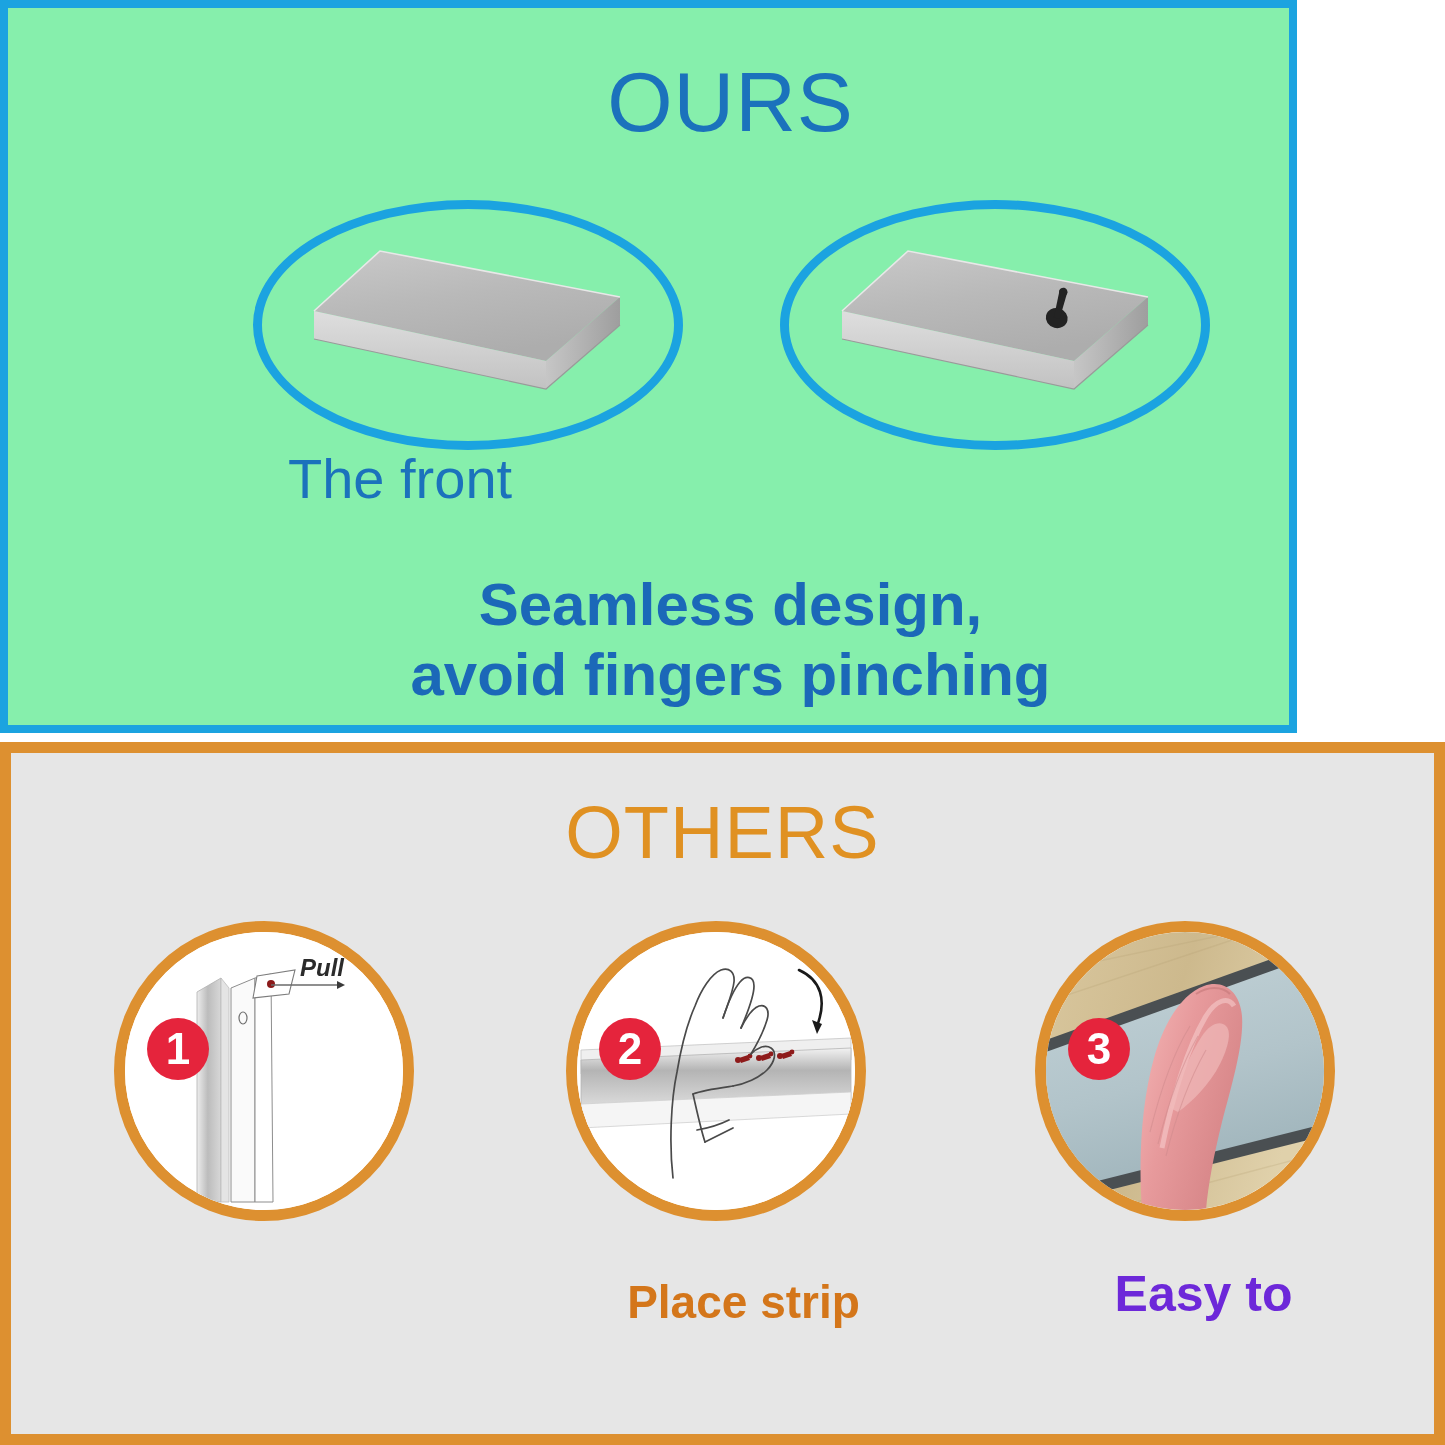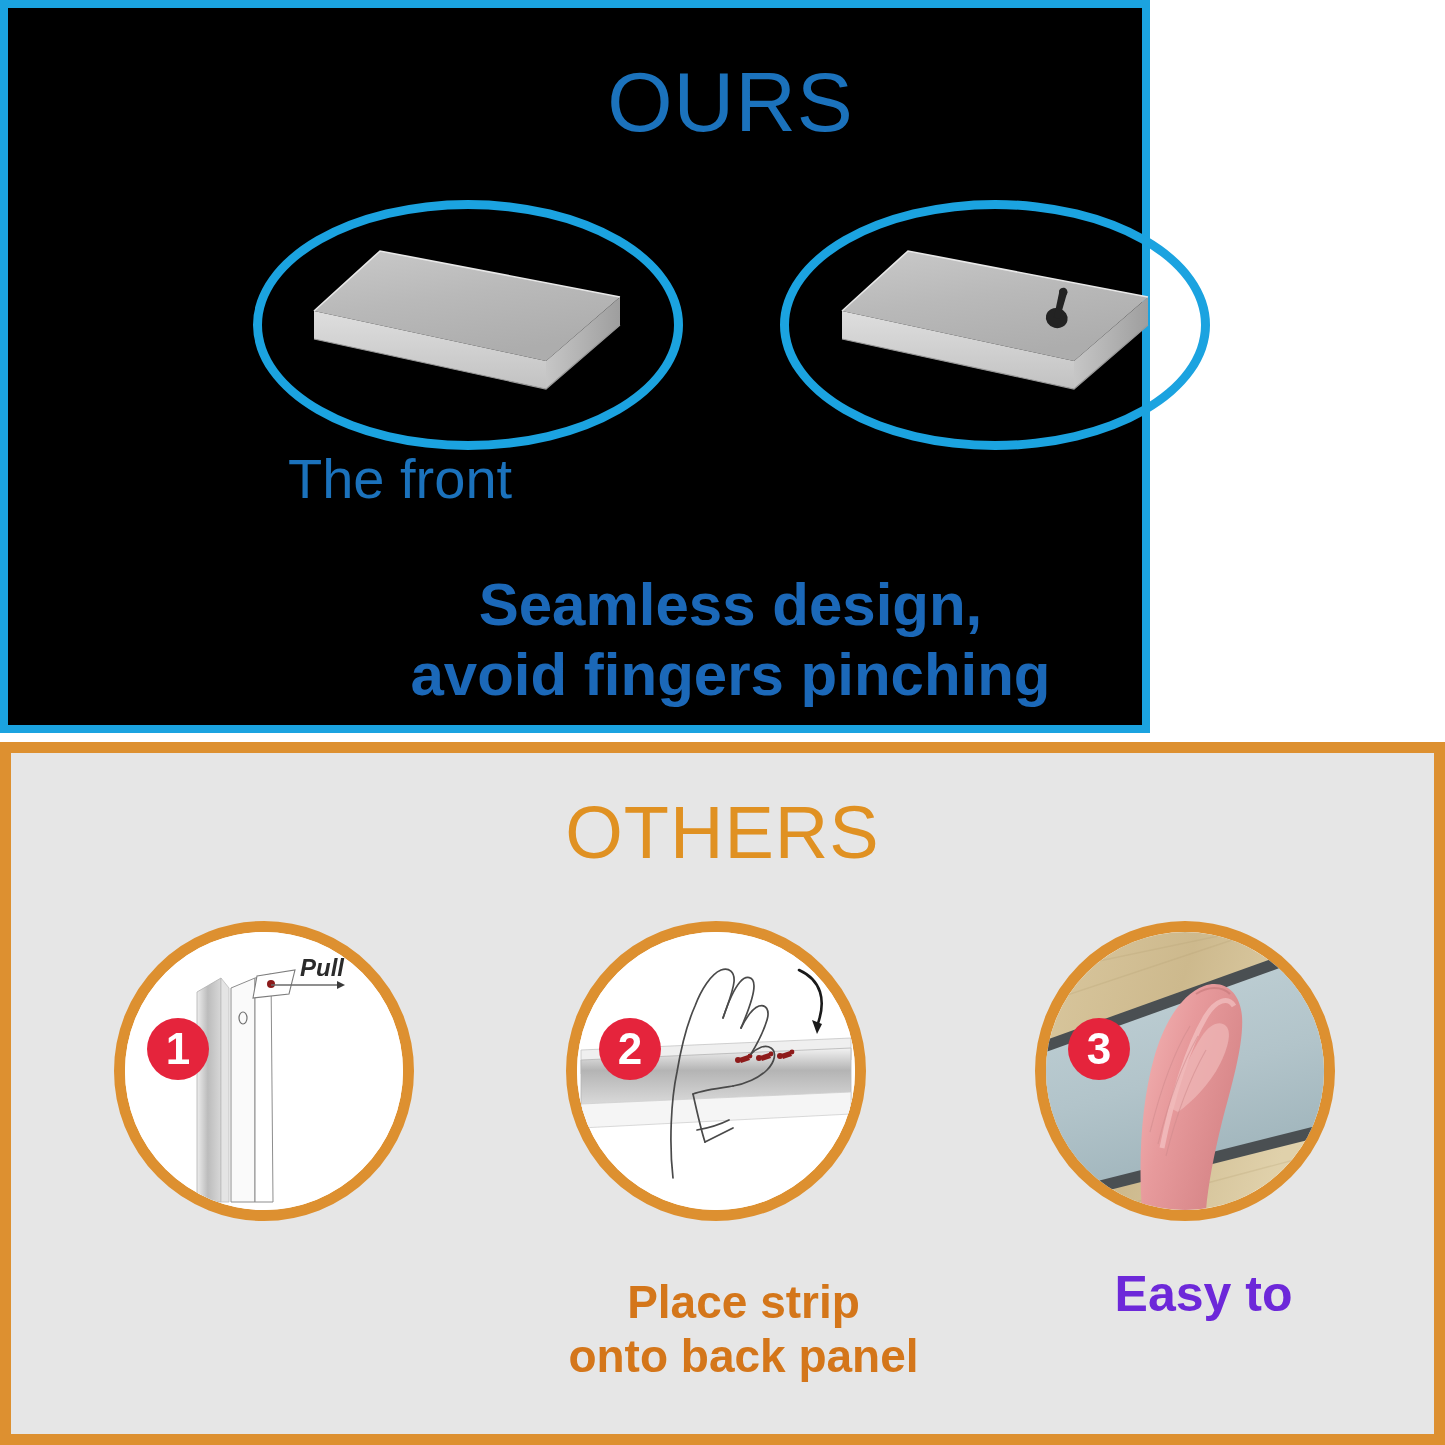--- a/index.html
+++ b/index.html
@@ -1,22 +1,22 @@
 <!DOCTYPE html>
 <html><head>
 <meta charset="utf-8">
 <style>
   html,body{margin:0;padding:0;background:#fff;}
   body{width:1445px;height:1445px;font-family:"Liberation Sans",sans-serif;overflow:hidden;}
   .sheet{position:relative;width:1445px;height:1445px;background:#fff;}
 
   
   .ours-panel{
-    position:absolute;left:0;top:0;width:1150px;height:733px;
-    box-sizing:border-box;border:8px solid #1BA3E0;background:#000000;
+    position:absolute;left:0;top:0;width:1297px;height:733px;
+    box-sizing:border-box;border:8px solid #1BA3E0;background:#86efac;
   }
   .ours-title{
     position:absolute;left:0;top:52px;width:1445px;text-align:center;
     font-size:84px;line-height:84px;color:#1B72BC;letter-spacing:1px;
     font-family:"Liberation Sans",sans-serif;font-weight:400;
   }
 
   
   .blue-oval{
     position:absolute;border:9px solid #1BA3E0;border-radius:50%;
@@ -247,19 +247,18 @@
         <g stroke="#cf8b8d" stroke-width="1.1" fill="none" opacity="0.55">
           <path d="M104,200 C114,160 128,120 144,94"></path>
           <path d="M112,212 C122,172 136,132 152,104"></path>
           <path d="M120,224 C130,184 144,146 160,118"></path>
         </g>
       </svg>
     </div>
 
     <div class="caption cap2">
       <div>Place strip</div>
-      <div>onto back panel</div>
     </div>
     <div class="caption cap3">
       <div>Easy to</div>
     </div>
   </section>
 </div>
 
 </body></html>

